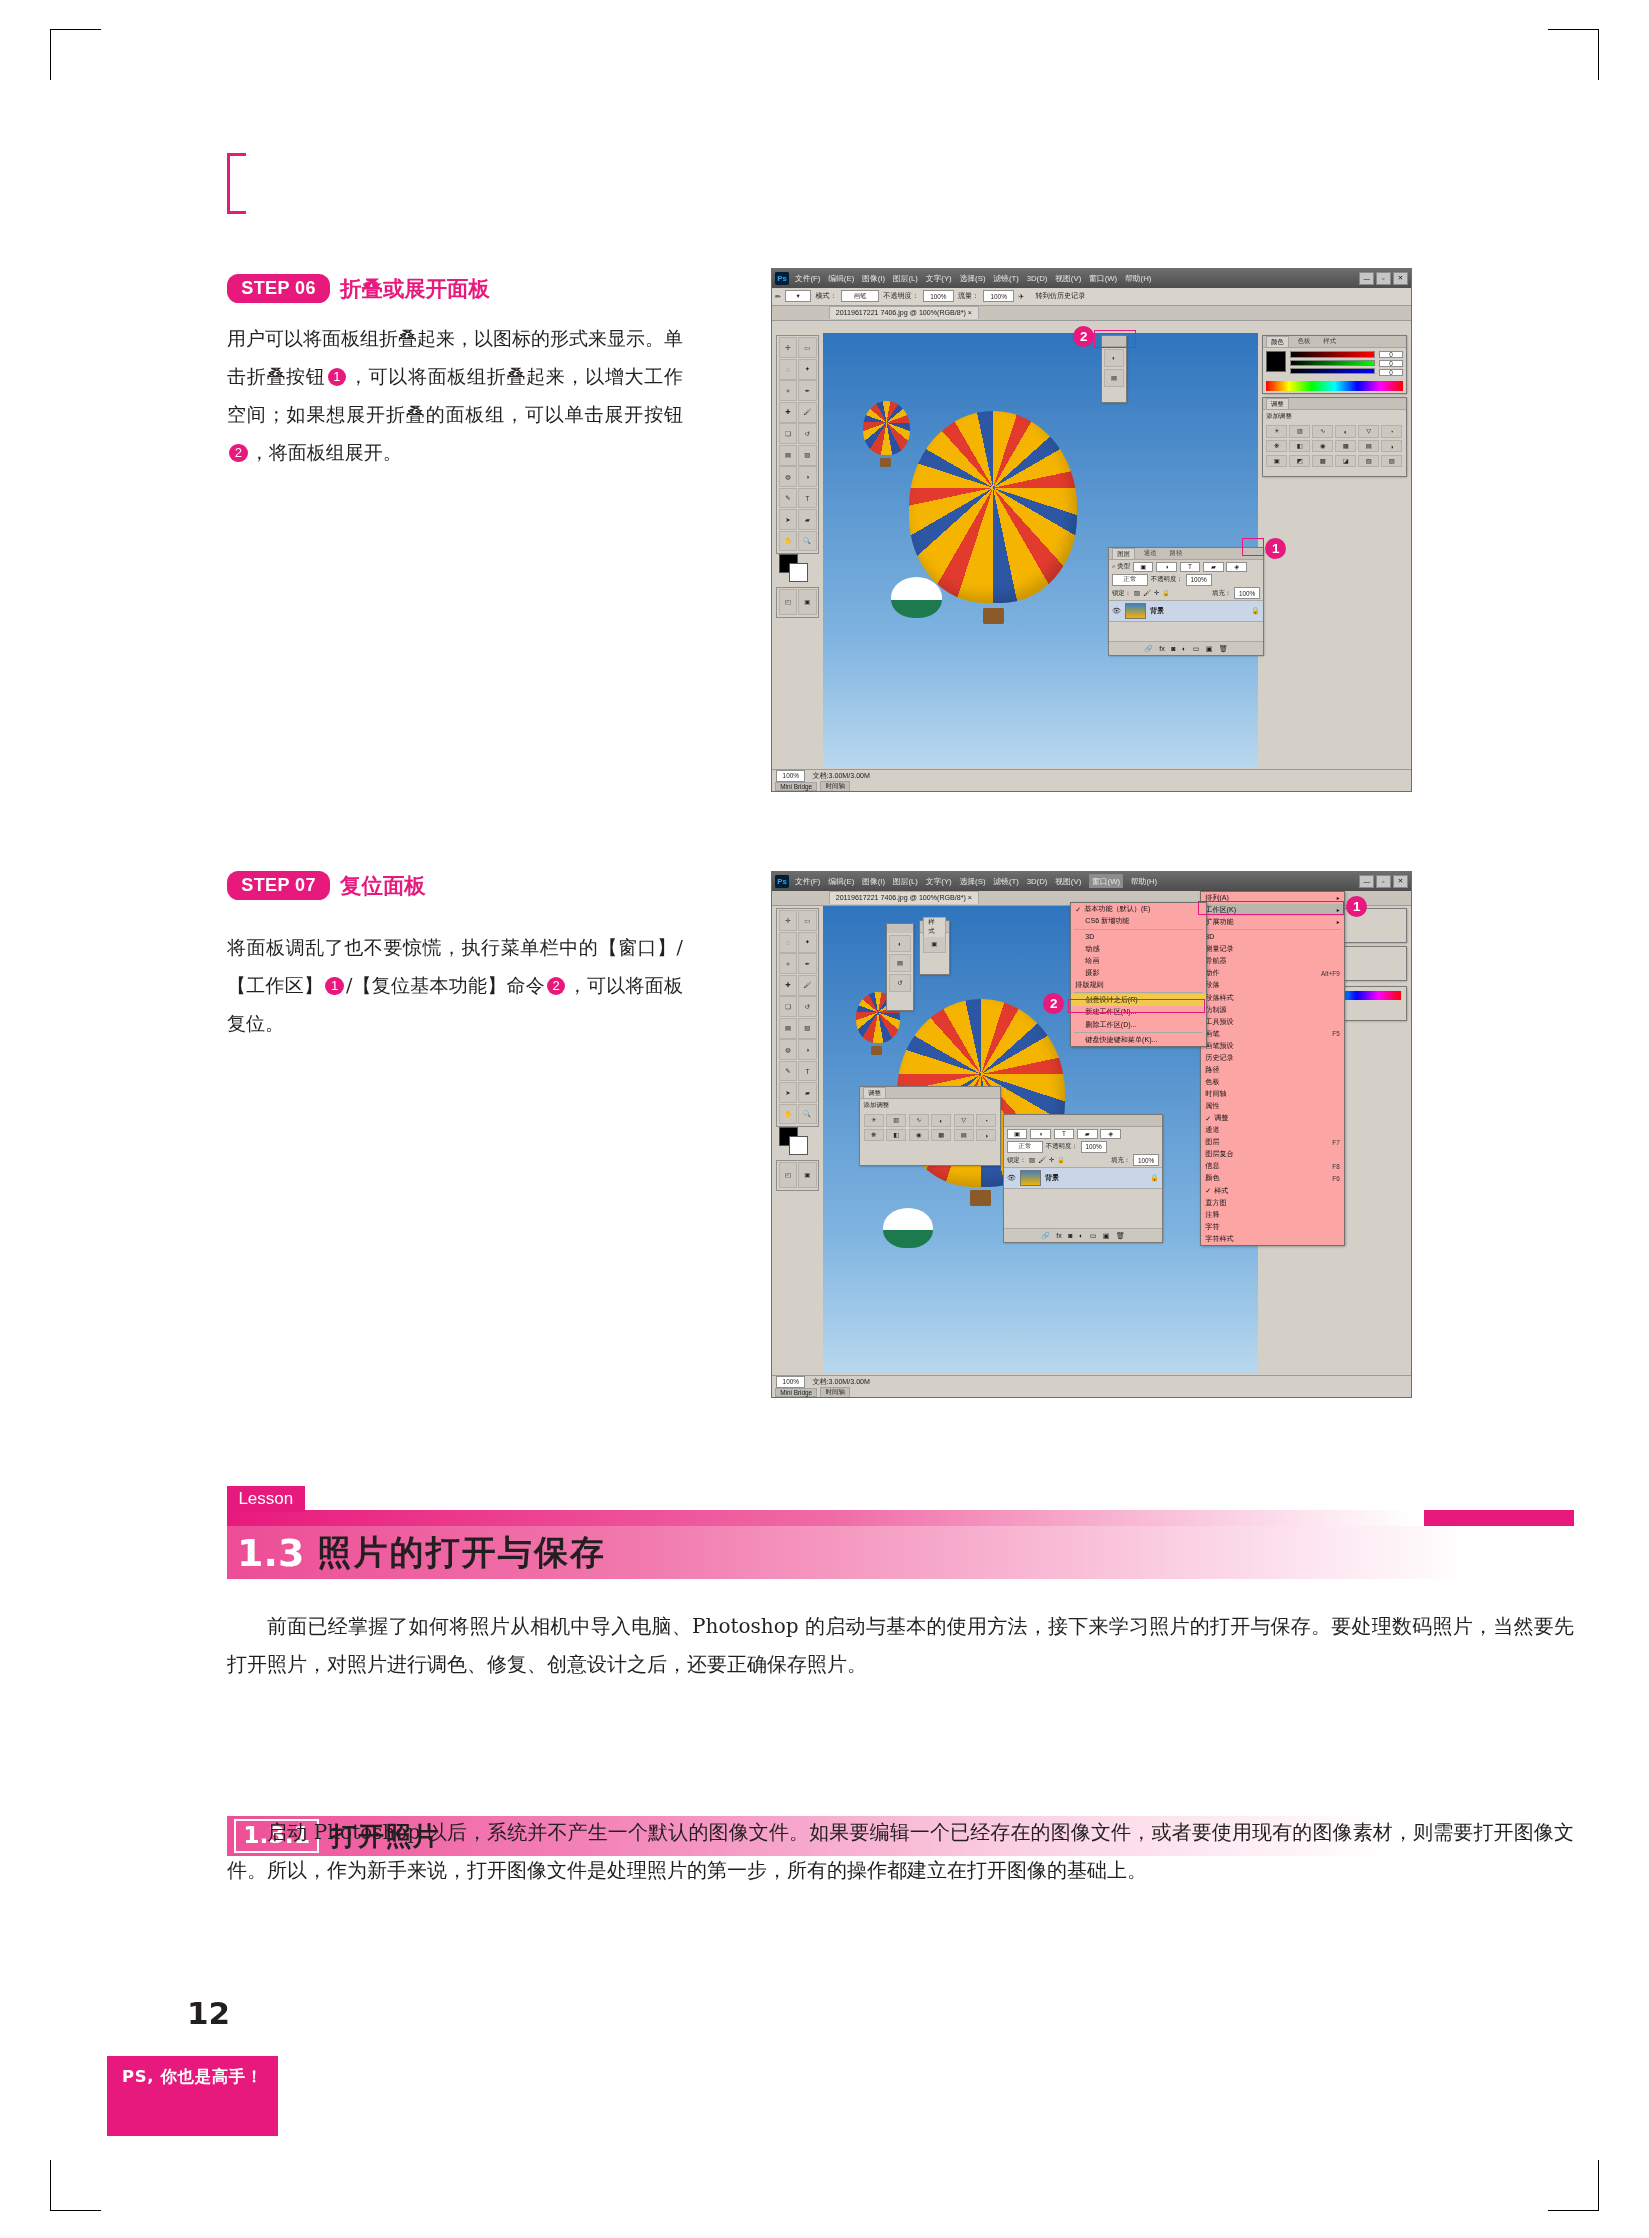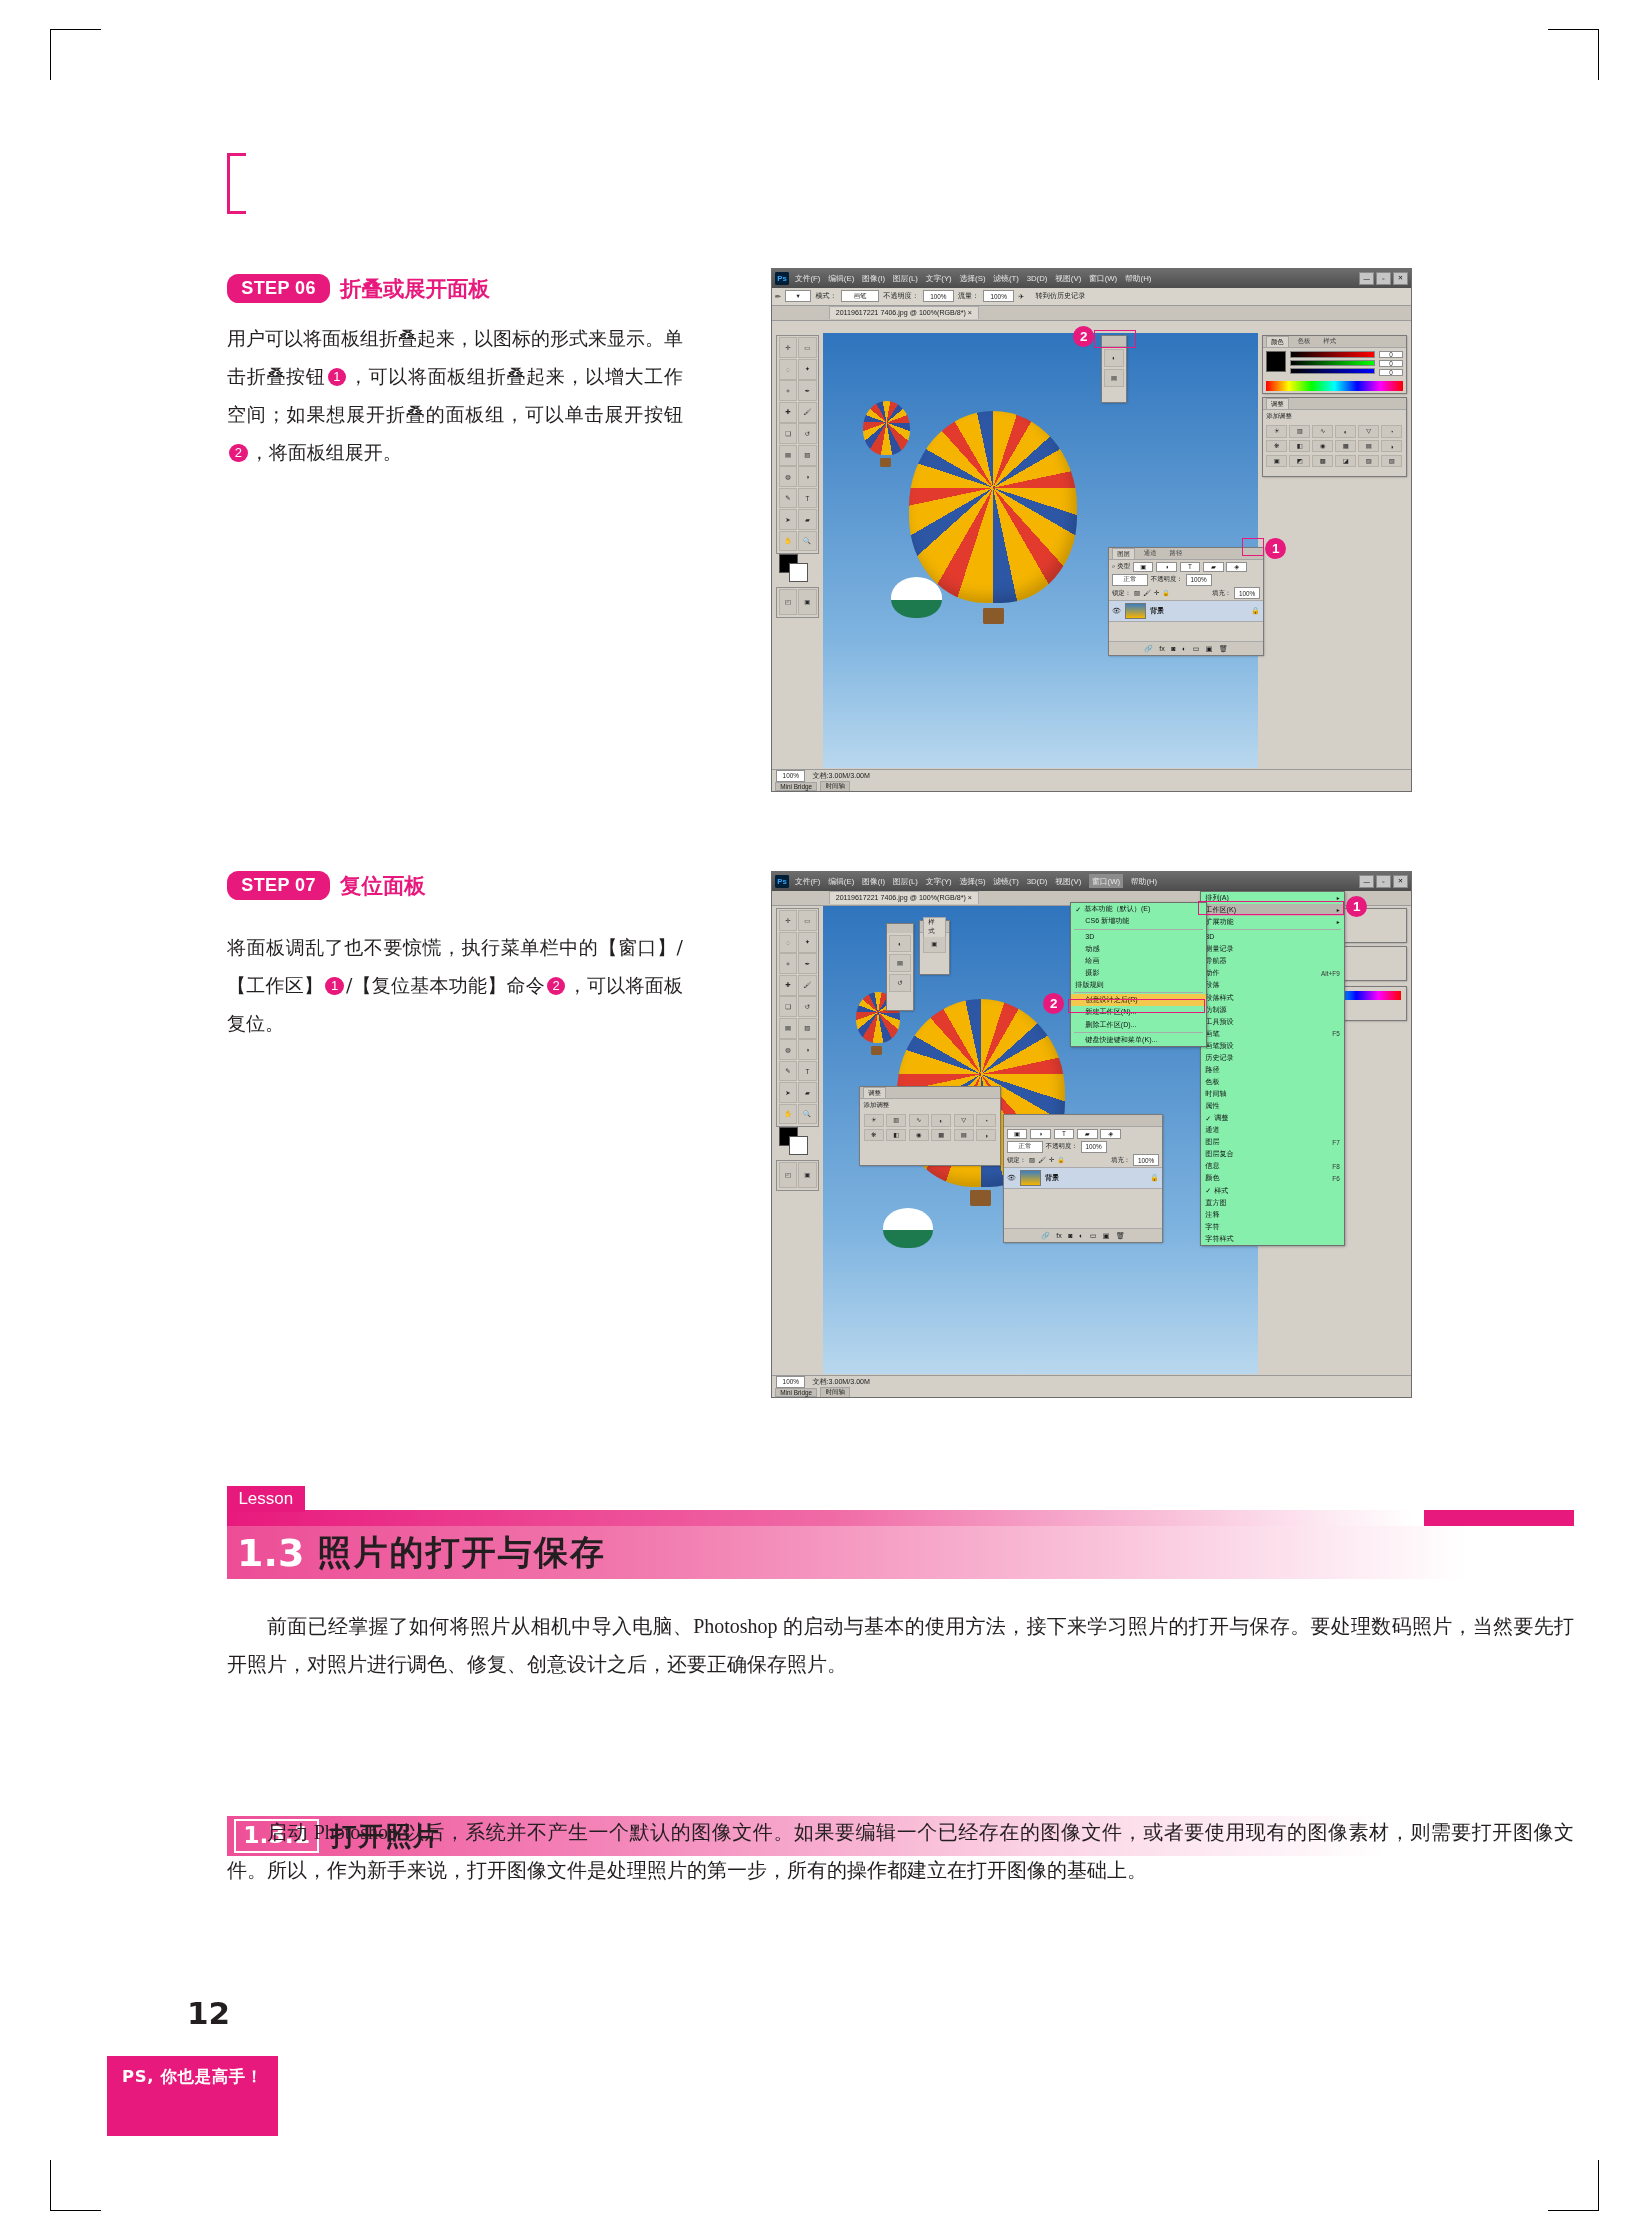--- a/index.html
+++ b/index.html
@@ -254,21 +254,21 @@
     display: flex; align-items: center; justify-content: center;
     z-index: 40;
   }
   .hl-box {
     position: absolute;
     border: 1.4px solid #e8197d;
     z-index: 35;
   }
   .menu-drop {
     position: absolute;
-    background: #86efac;
+    background: #fca5a5;
     border: 0.7px solid #6f6f6f;
     box-shadow: 1.4px 1.4px 2.9px rgba(0,0,0,.4);
     font-size: 7.1px;
     color: #121212;
     z-index: 30;
   }
   .menu-row {
     display: flex; align-items: center;
     padding: 0.7px 4.3px;
     height: 10.7px;
@@ -335,21 +335,21 @@
   .para {
     position: absolute;
     width: 1347px;
     left: 227px;
     font-family: "DejaVu Serif", serif;
     font-size: 20px;
     line-height: 38px;
     text-align: justify;
     color: #231f20;
   }
-  .indent { text-indent: 40px; font-family: Liberation Serif, serif; }
+  .indent { text-indent: 40px; }
 
   .sub-head {
     position: absolute;
     left: 227px;
     width: 1347px;
     height: 40px;
     background: linear-gradient(to right, #ee4f97 0%, #f384b8 28%, #fbd3e4 60%, #ffffff 86%);
     display: flex;
     align-items: center;
   }

